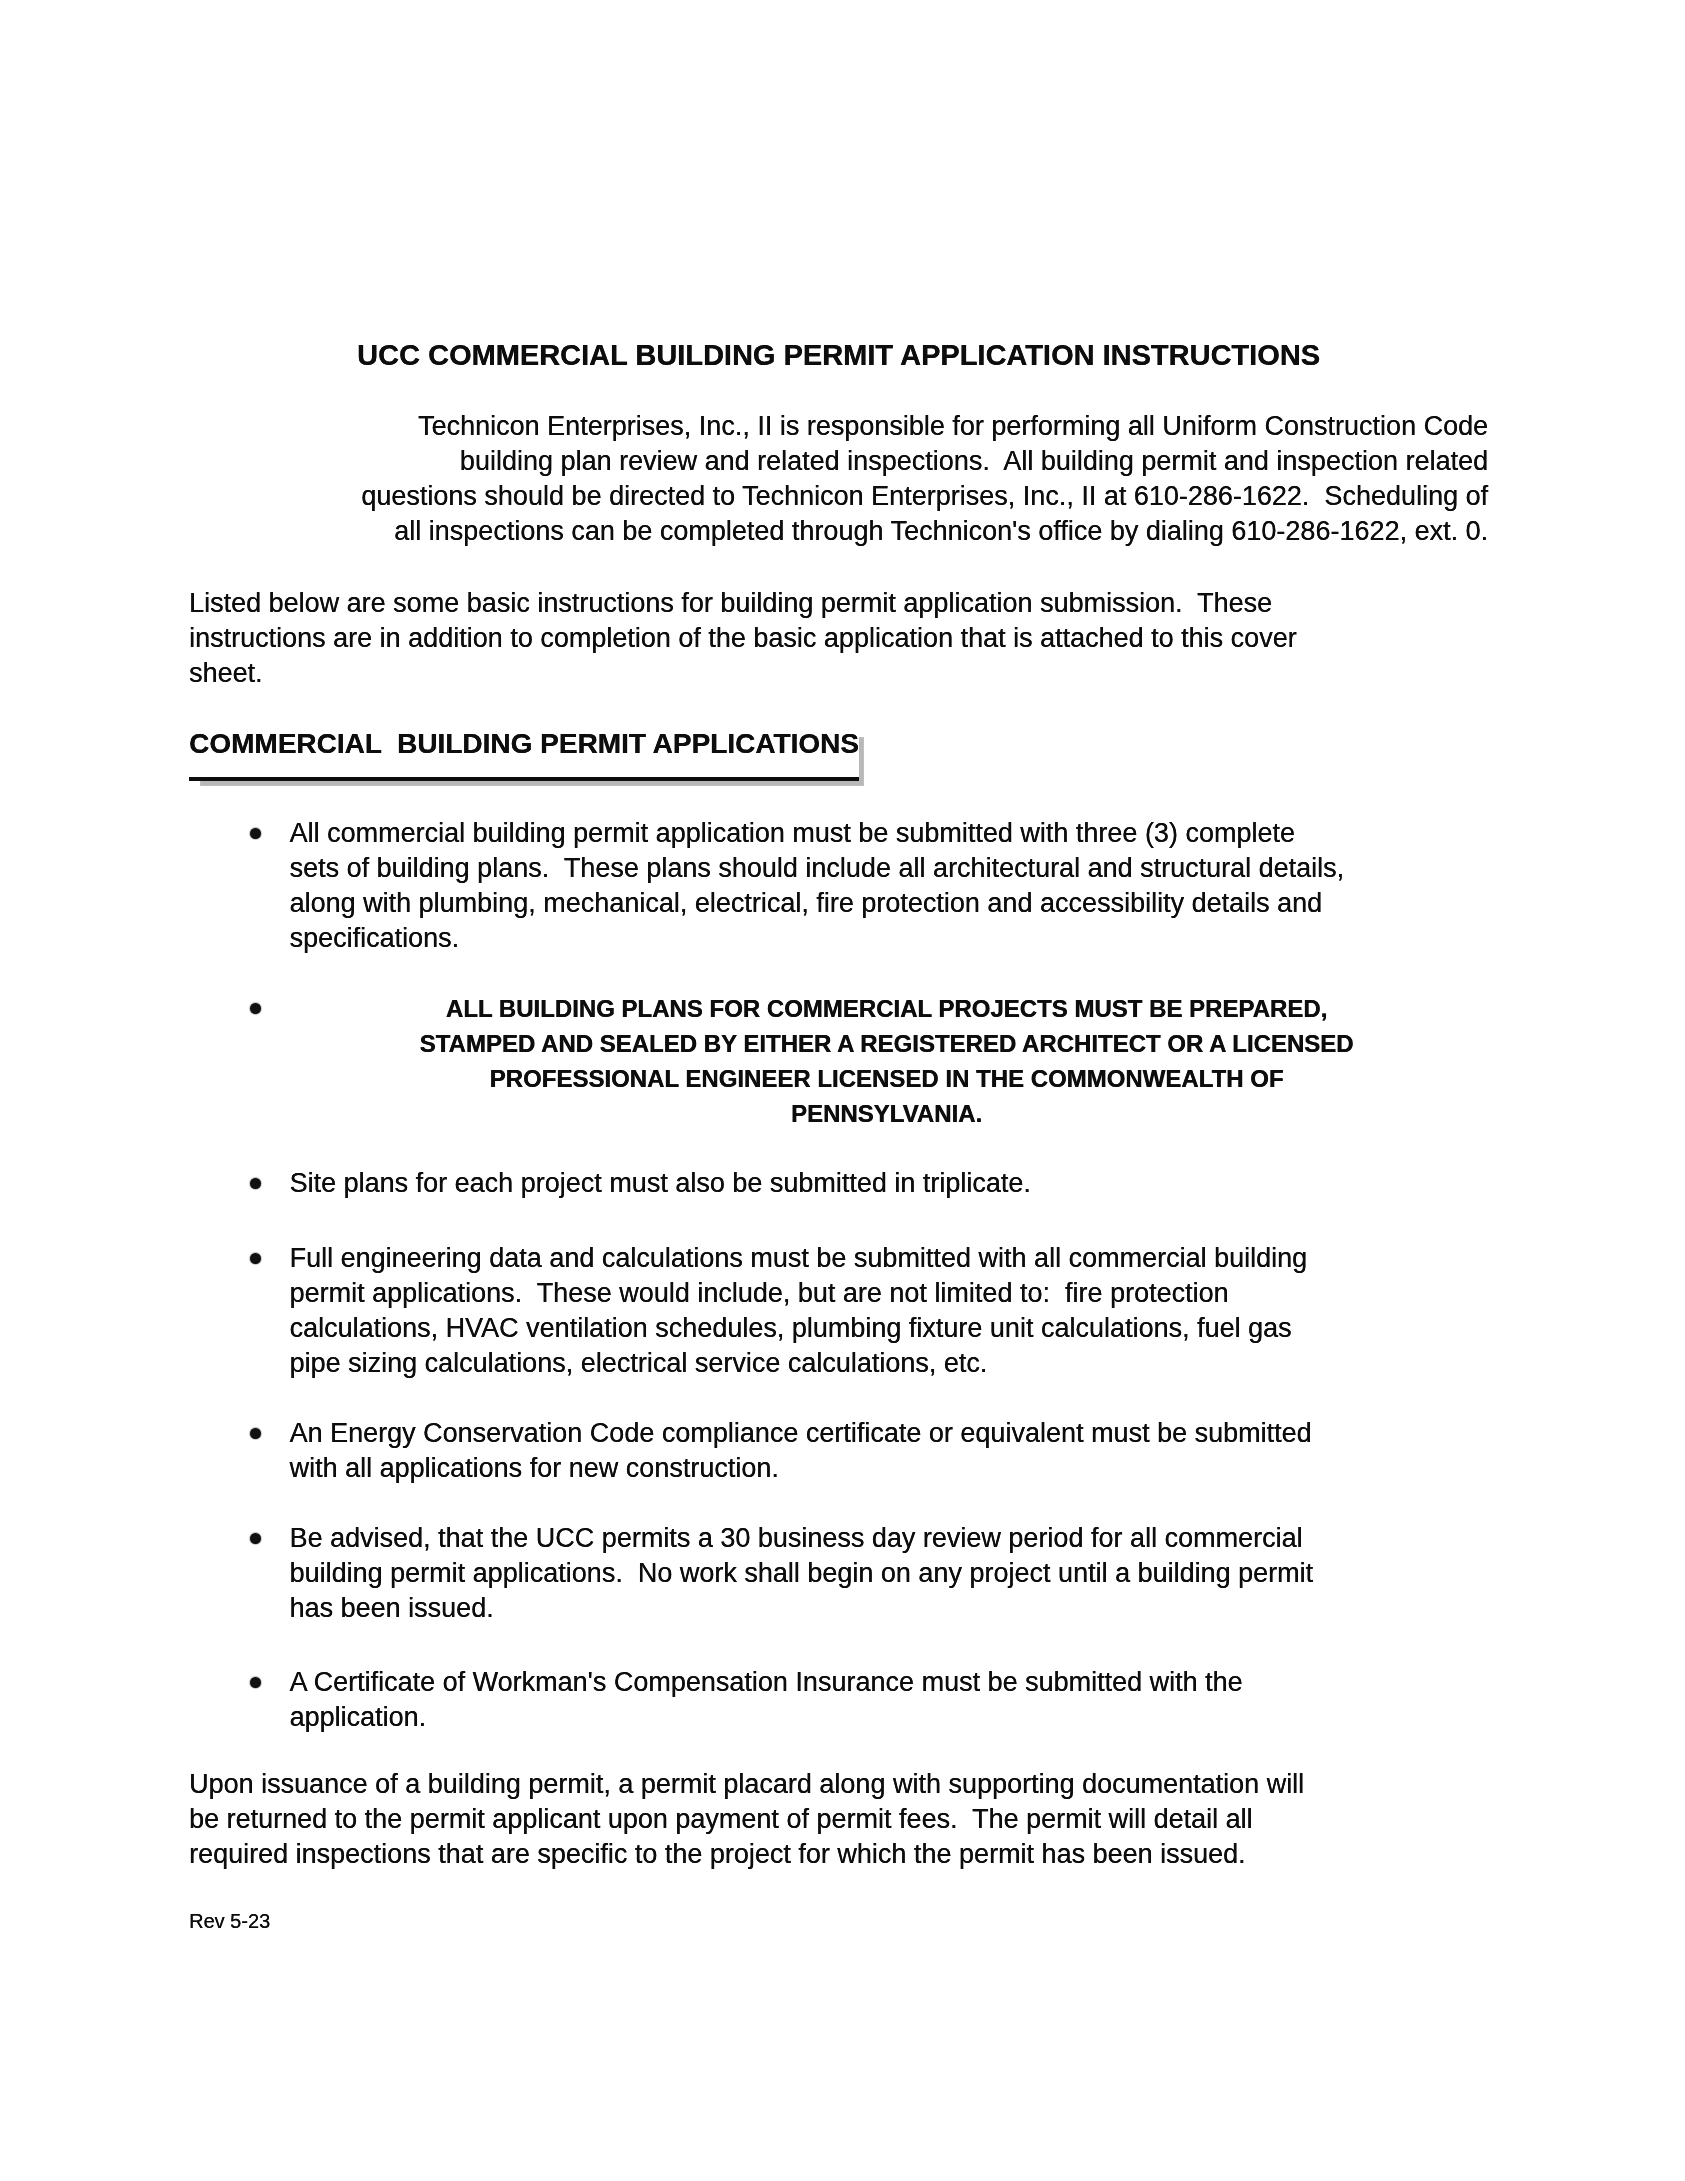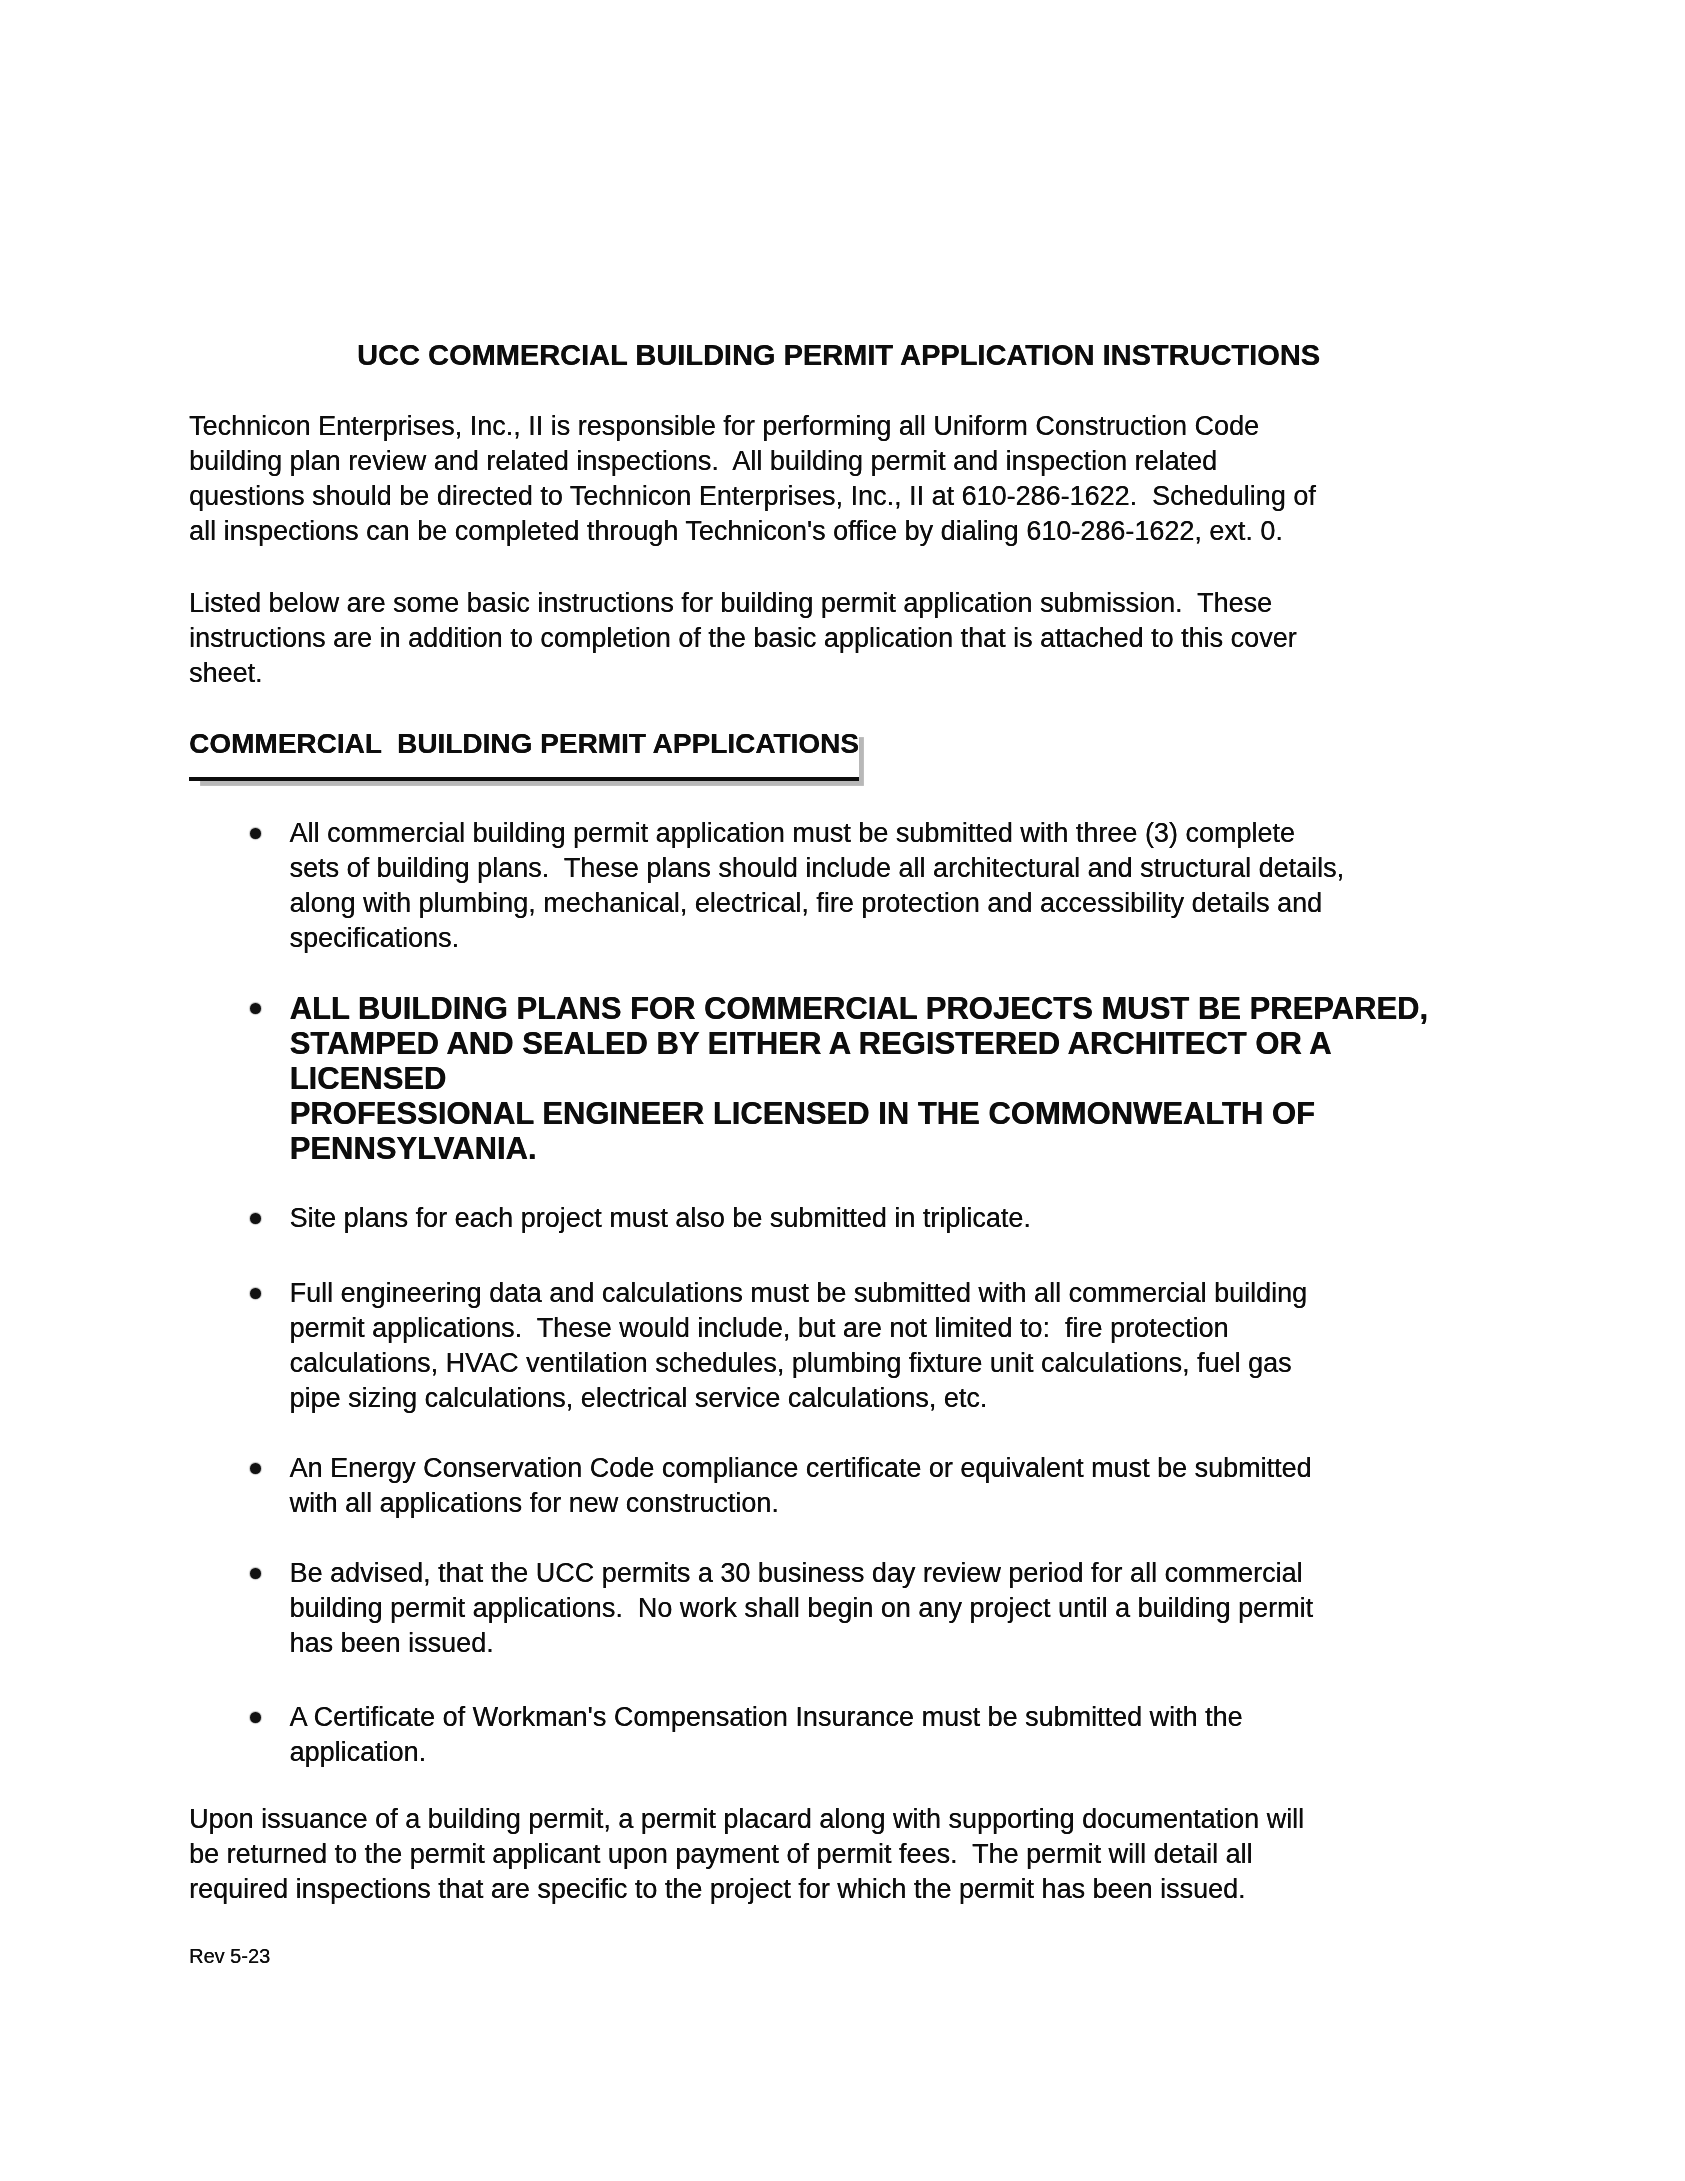--- a/index.html
+++ b/index.html
@@ -41,21 +41,21 @@
     white-space: pre-wrap;
     text-shadow: 0.3px 0 0 #0d0d0d;
   }
   .para {
     margin: 0;
     font-size: 27px;
     line-height: 35px;
     white-space: pre-wrap;
     text-shadow: 0.2px 0 0 #0d0d0d;
   }
-  #intro-1 { margin-top: 35px; }
+  #intro-1 { margin-top: 35px; text-align: right; }
   #intro-2 { margin-top: 37px; }
   .section-heading {
     margin: 35px 0 0 0;
     font-size: 28px;
     line-height: 35px;
     font-weight: bold;
     white-space: pre-wrap;
     text-shadow: 0.3px 0 0 #0d0d0d;
   }
   .section-heading .underline {
@@ -81,22 +81,23 @@
   .bullet .btext {
     margin: 0 0 0 29px;
     width: 1194px;
     font-size: 27px;
     line-height: 35px;
     white-space: pre-wrap;
     text-shadow: 0.2px 0 0 #0d0d0d;
   }
   .bullet.strong .btext {
     font-weight: bold;
-    font-size: 31px;
+    font-size: 24px;
     text-shadow: 0.4px 0 0 #0d0d0d;
+    text-align: center;
   }
   #bullet-4 { margin-top: 40px; }
   #bullet-8 { margin-top: 39px; }
   #closing { margin-top: 32px; }
   .rev {
     margin: 32px 0 0 0;
     font-size: 20px;
     line-height: 35px;
     white-space: pre-wrap;
     text-shadow: 0.2px 0 0 #0d0d0d;

